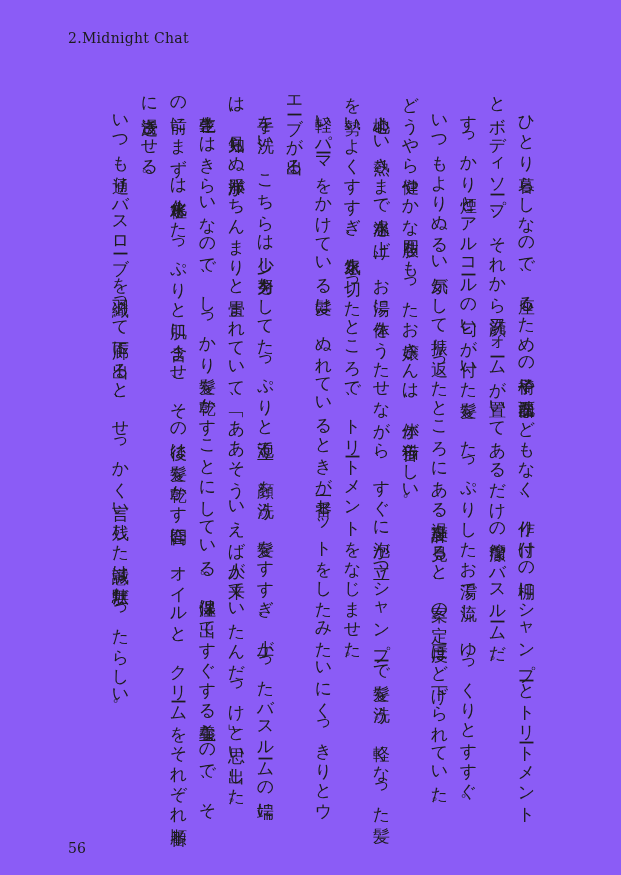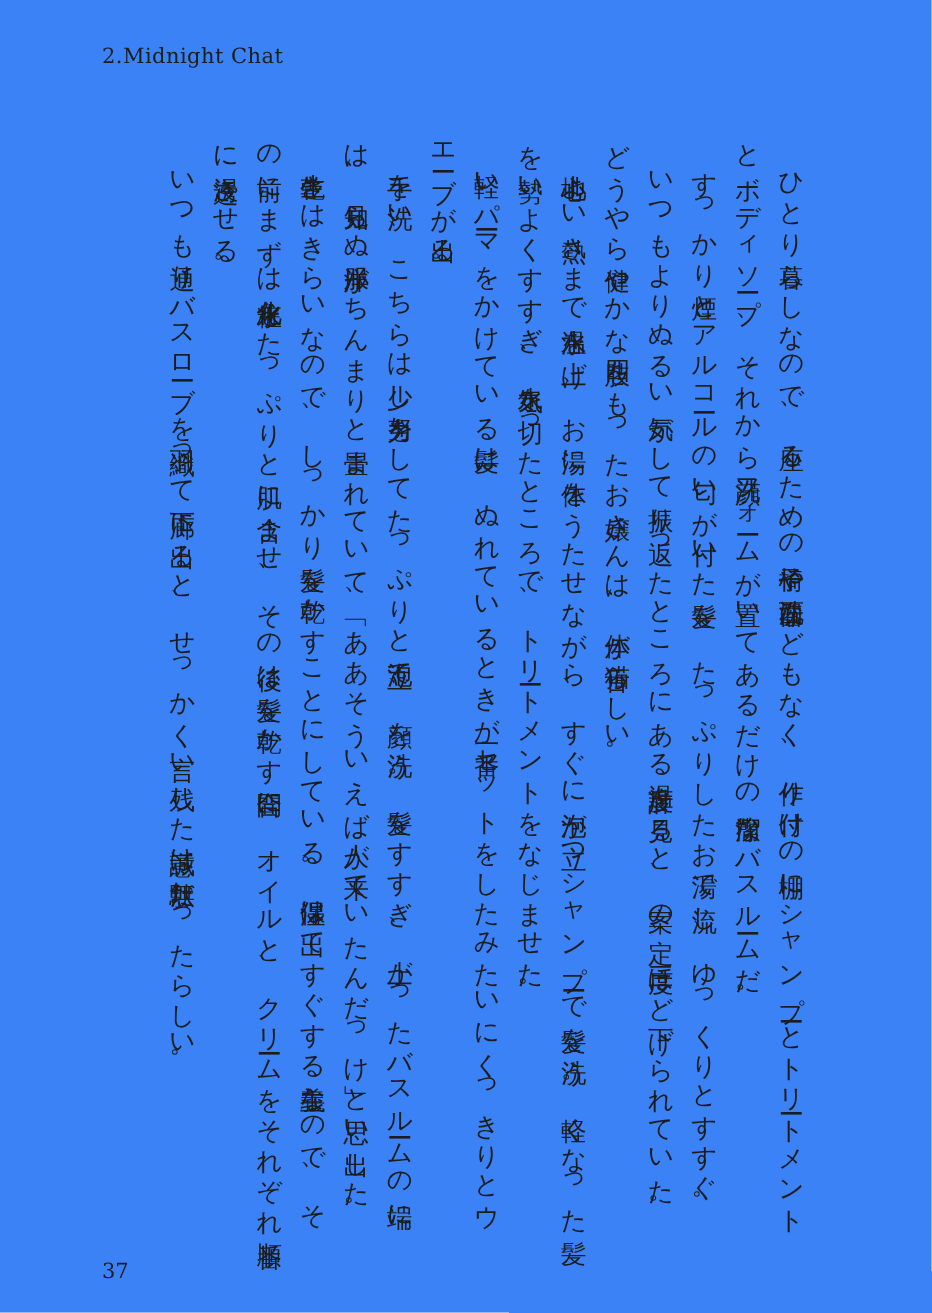--- a/index.html
+++ b/index.html
@@ -5,21 +5,21 @@
   html, body {
     margin: 0;
     padding: 0;
     background: #e8e8e8;
     font-family: "DejaVu Serif", "Liberation Serif", serif;
   }
   .page {
     position: relative;
     width: 621px;
     height: 875px;
-    background: #3b82f6;
+    background: #8b5cf6;
     overflow: hidden;
     color: #1c1c1c;
   }
   .chapter-header {
     position: absolute;
     left: 68px;
     top: 30px;
     font-size: 14px;
     letter-spacing: 0.3px;
     color: #1c1c1c;
@@ -61,14 +61,14 @@
       <p>ひとり暮らしなので、座るための椅子や洗面器などもなく、作り付けの棚にシャンプーとトリートメントとボディソープ、それから洗顔フォームが置いてあるだけの簡潔なバスルームだ。</p>
       <p>すっかり煙とアルコールの匂いが付いた髪を、たっぷりしたお湯で流し、ゆっくりとすすぐ。</p>
       <p>いつもよりぬるい気がして振り返ったところにある温度計を見ると、案の定、三度ほど下げられていた。どうやら健やかな四肢をもったお嬢さんは、体が猫舌らしい。</p>
       <p>心地よい熱さまで水温を上げ、お湯に体をうたせながら、すぐに泡が立つシャンプーで髪を洗う。軽くなった髪を勢いよくすすぎ、水気を切ったところで、トリートメントをなじませた。</p>
       <p>軽いパーマをかけている髪は、ぬれているときが一番セットをしたみたいにくっきりとウエーブが出る。</p>
       <p>手を洗い、こちらは少し努力をしてたっぷりと泡立て、顔を洗う。髪をすすぎ、上がったバスルームの端には、見知らぬ洋服がちんまりと畳まれていて、「ああそういえば人が来ていたんだっけ」と思い出した。</p>
       <p>生乾きはきらいなので、しっかり髪を乾かすことにしている。保湿は出てすぐする主義なので、その前にまずは化粧水をたっぷりと肌に含ませ、その後は髪を乾かす合間に、オイルと、クリームをそれぞれ順番に浸透させる。</p>
       <p>いつも通りバスローブを羽織って廊下に出ると、せっかく言い残した誠意は無駄だったらしい。</p>
     </div>
 
-  <div class="page-number">37</div>
+  <div class="page-number">56</div>
 </div>
 
 </body></html>

